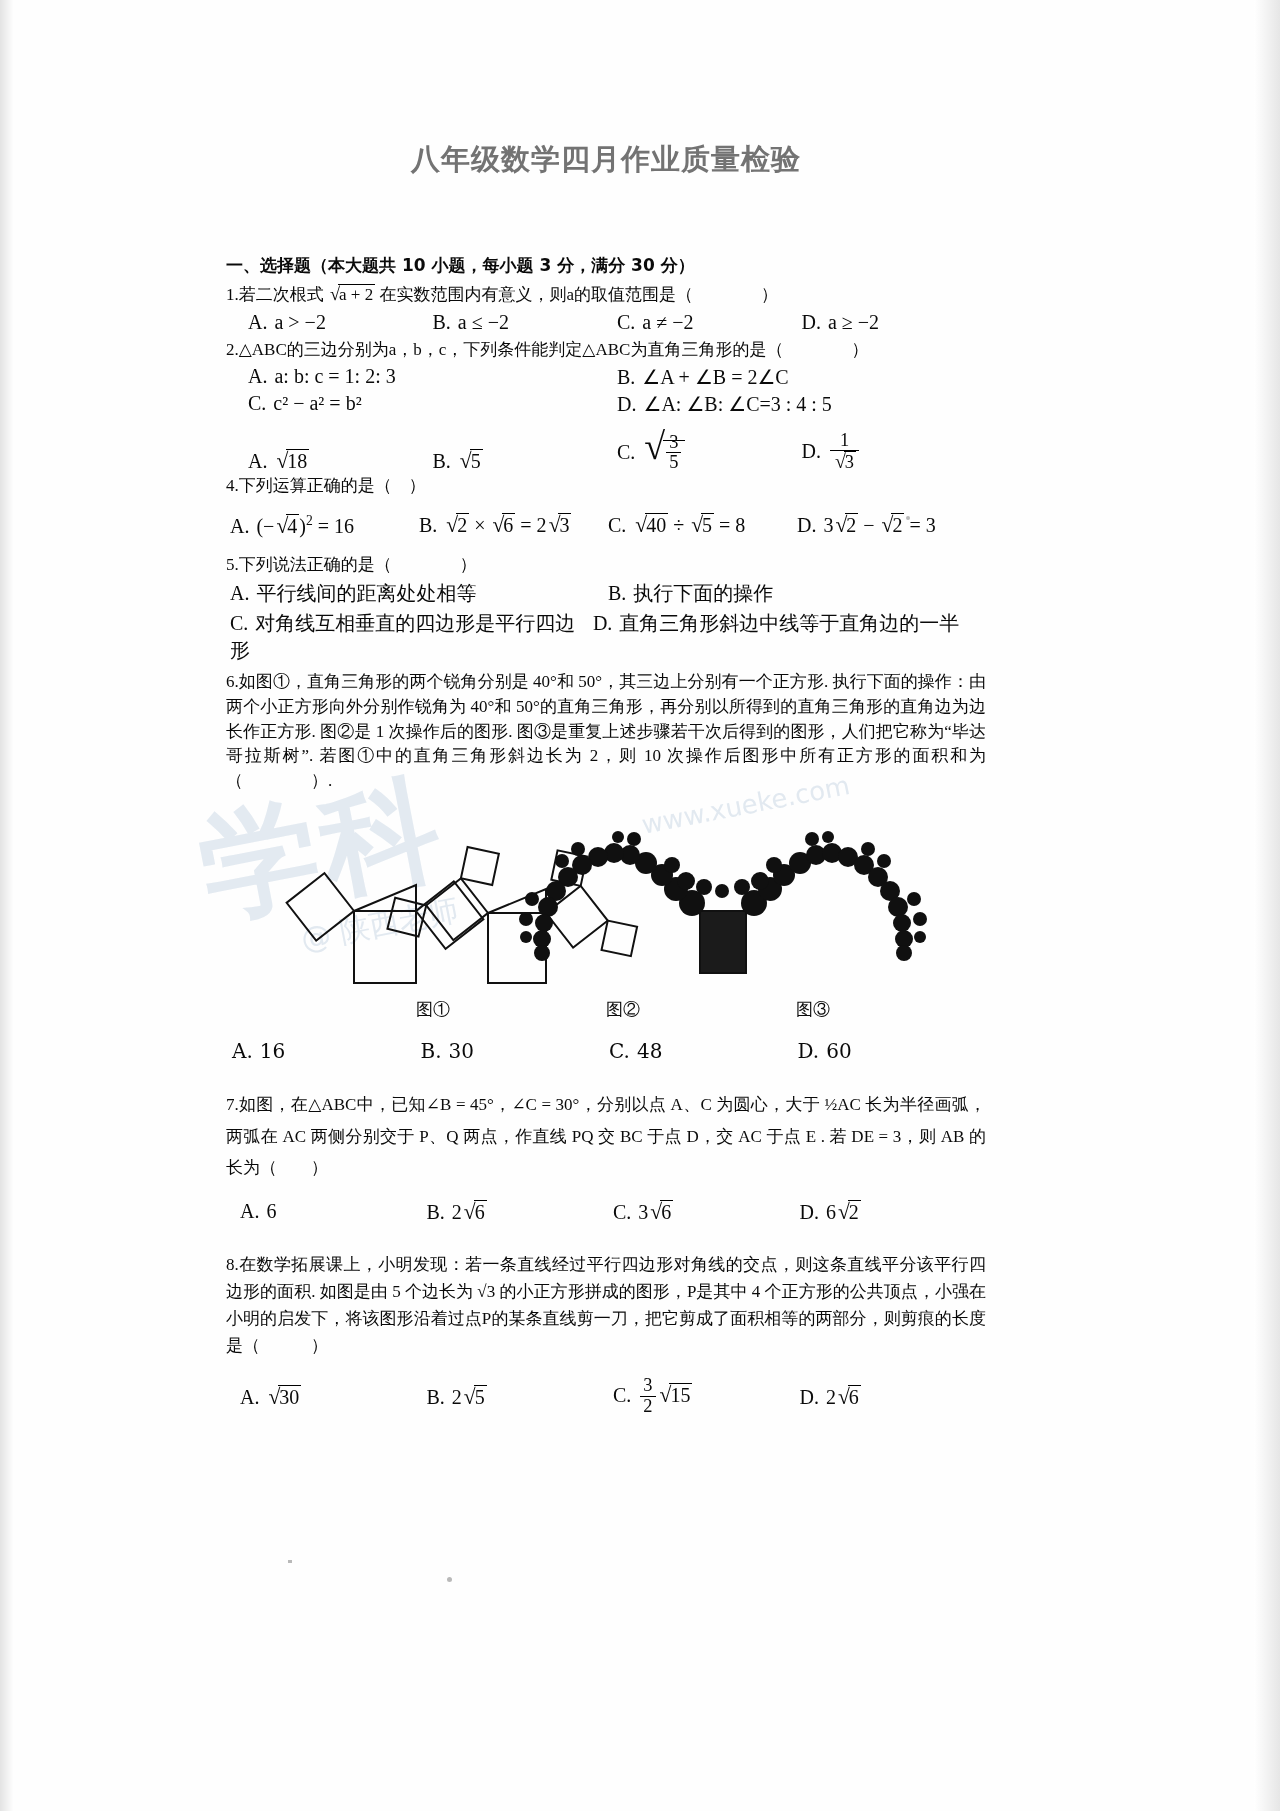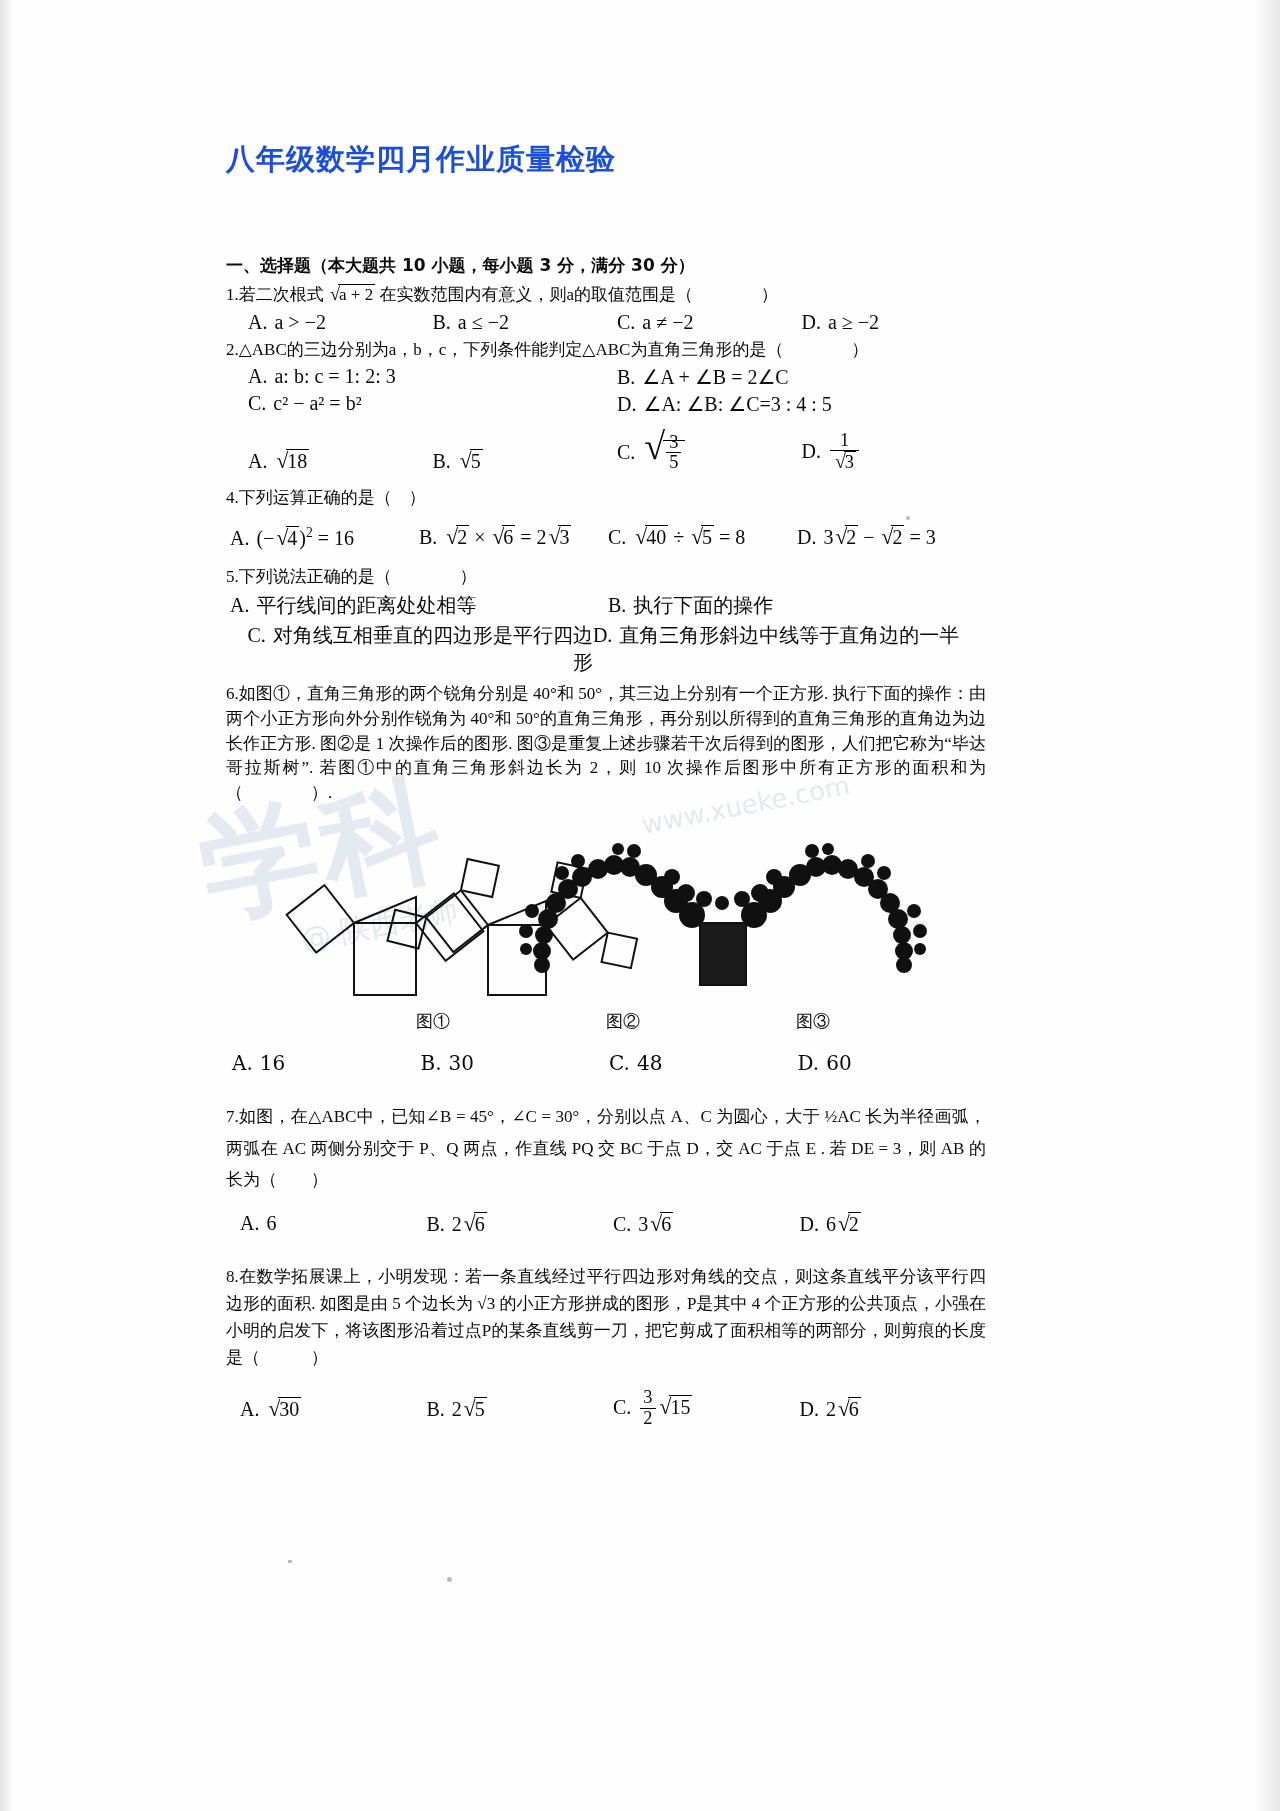--- a/index.html
+++ b/index.html
@@ -37,28 +37,28 @@
     z-index: 0;
   }
   .sheet {
     position: absolute;
     left: 226px;
     top: 0;
     width: 760px;
     z-index: 2;
   }
   .title {
-    text-align: left;
+    text-align: center;
     font-family: "DejaVu Sans", sans-serif;
     font-weight: bold;
     font-size: 29px;
     letter-spacing: 1px;
     margin-top: 140px;
     margin-bottom: 0;
-    color: #1d4ed8;
+    color: #737373;
   }
   .section-head {
     font-family: "DejaVu Sans", sans-serif;
     font-weight: bold;
     font-size: 17px;
     margin-top: 74px;
     margin-bottom: 2px;
   }
   .q {
     font-size: 17px;
@@ -69,21 +69,21 @@
     text-align: justify;
   }
   .opts {
     display: flex;
     font-size: 20px;
     margin-top: 3px;
     padding-left: 22px;
   }
   .opts.four > div { width: 25%; }
   .opts.two > div { width: 50%; }
-  .opts.two.indent > div:first-child { width: 48%; text-align: right; }
+  .opts.two.indent > div:first-child { width: 48%; }
   .opt-lbl { margin-right: 7px; }
   .mi { font-family: "Liberation Serif", serif; }
   sup { font-size: 0.68em; }
 
   
   .rad {
     display: inline-block;
     position: relative;
     padding-left: 2px;
     white-space: nowrap;
@@ -199,21 +199,21 @@
       <div><span class="opt-lbl">D.</span><span class="mi">∠A: ∠B: ∠C=3 : 4 : 5</span></div>
     </div>
 
     <div class="opts four" style="margin-top:10px;align-items:flex-end;min-height:48px">
       <div><span class="opt-lbl">A.</span><span class="rad"><span class="sign">√</span><span class="body">18</span></span></div>
       <div><span class="opt-lbl">B.</span><span class="rad"><span class="sign">√</span><span class="body">5</span></span></div>
       <div><span class="opt-lbl">C.</span><span class="rad"><span class="sign" style="font-size:1.9em;line-height:.6">√</span><span class="body" style="border-top:1.2px solid #000"><span class="frac"><span class="num">3</span><span class="den">5</span></span></span></span></div>
       <div><span class="opt-lbl">D.</span><span class="frac"><span class="num">1</span><span class="den"><span class="rad"><span class="sign">√</span><span class="body">3</span></span></span></span></div>
     </div>
 
-    <div class="q" style="margin-top:12px">
+    <div class="q" style="margin-top:0">
       <span>4.</span><span>下列运算正确的是（　）</span>
     </div>
     <div class="opts four" style="margin-top:14px;padding-left:4px">
       <div><span class="opt-lbl">A.</span><span class="mi">(−<span class="rad"><span class="sign">√</span><span class="body">4</span></span>)<sup>2</sup> = 16</span></div>
       <div><span class="opt-lbl">B.</span><span class="rad"><span class="sign">√</span><span class="body">2</span></span> × <span class="rad"><span class="sign">√</span><span class="body">6</span></span> = 2<span class="rad"><span class="sign">√</span><span class="body">3</span></span></div>
       <div><span class="opt-lbl">C.</span><span class="rad"><span class="sign">√</span><span class="body">40</span></span> ÷ <span class="rad"><span class="sign">√</span><span class="body">5</span></span> = 8</div>
       <div><span class="opt-lbl">D.</span>3<span class="rad"><span class="sign">√</span><span class="body">2</span></span> − <span class="rad"><span class="sign">√</span><span class="body">2</span></span> = 3</div>
     </div>
 
     <div class="q" style="margin-top:14px">

